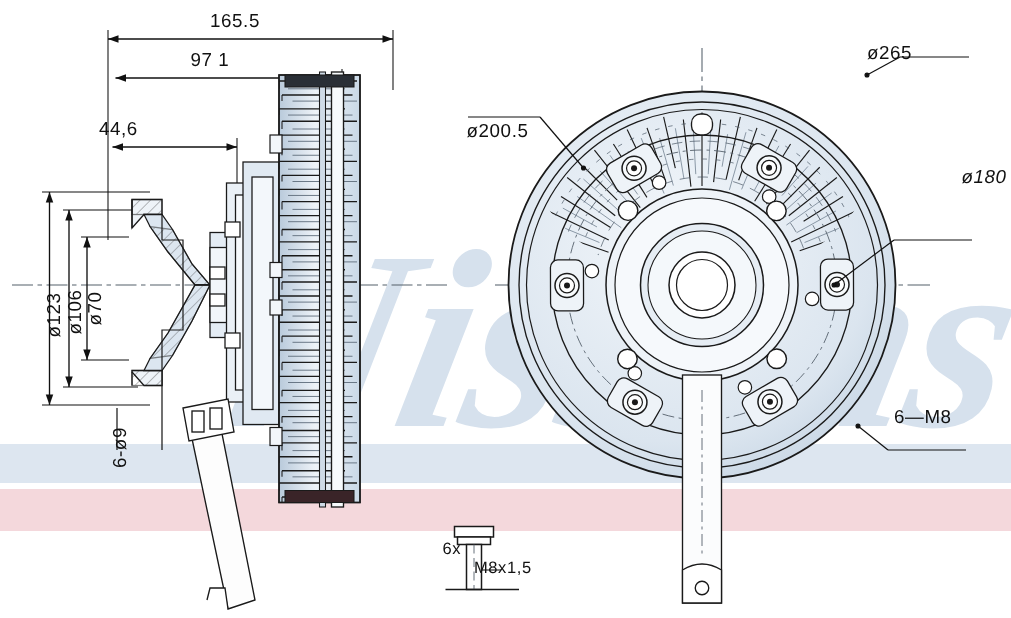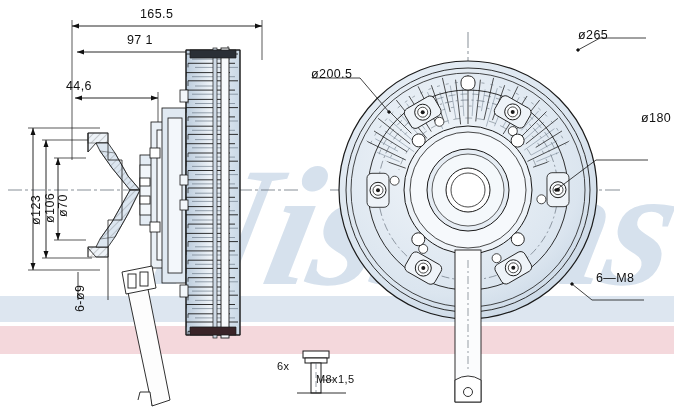--- a/index.html
+++ b/index.html
@@ -536,20 +536,20 @@
   <div class="lbl" style="left:140px;top:8px;">165.5</div>
   <div class="lbl" style="left:107px;top:34px;margin-left:20px;">97 1</div>
   <div class="lbl" style="left:66px;top:80px;">44,6</div>
 
   <div class="lbl vert" style="left:30px;top:225px;">ø123</div>
   <div class="lbl vert" style="left:44px;top:223px;">ø106</div>
   <div class="lbl vert" style="left:57px;top:217px;">ø70</div>
   <div class="lbl vert" style="left:74px;top:312px;">6-ø9</div>
 
   <div class="lbl" style="left:578px;top:29px;text-align:right;">ø265</div>
-  <div class="lbl" style="left:311px;top:68px;">ø200.5</div>
-  <div class="lbl" style="left:641px;top:112px;">ø180</div>
+  <div class="lbl" style="left:311px;top:81px;">ø200.5</div>
+  <div class="lbl" style="left:641px;top:112px;font-style:italic;">ø180</div>
   <div class="lbl" style="left:596px;top:272px;">6—M8</div>
 
-  <div class="lbl small" style="left:277px;top:361px;">6x</div>
+  <div class="lbl small" style="left:295px;top:361px;">6x</div>
   <div class="lbl small" style="left:316px;top:374px;">M8x1,5</div>
 
 </div>
 
 </body></html>

